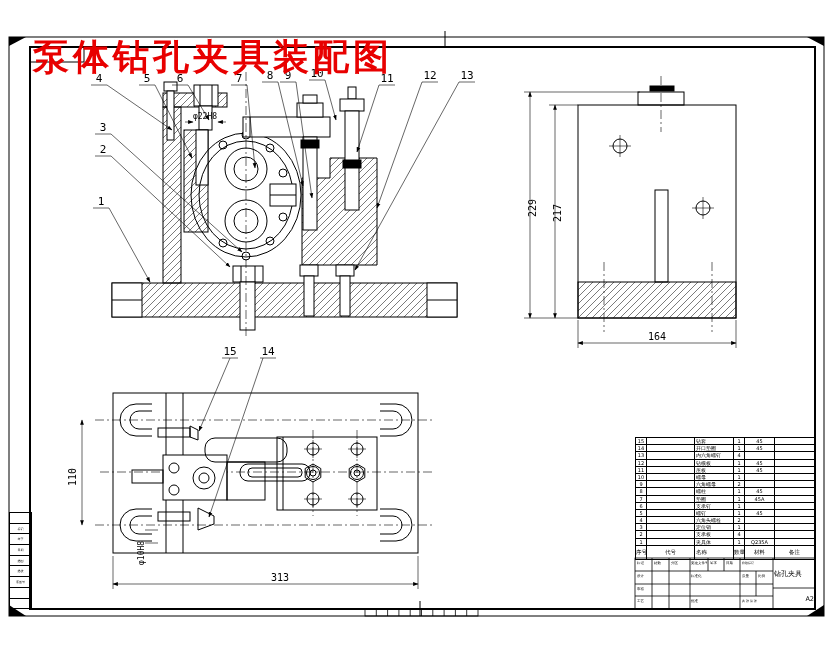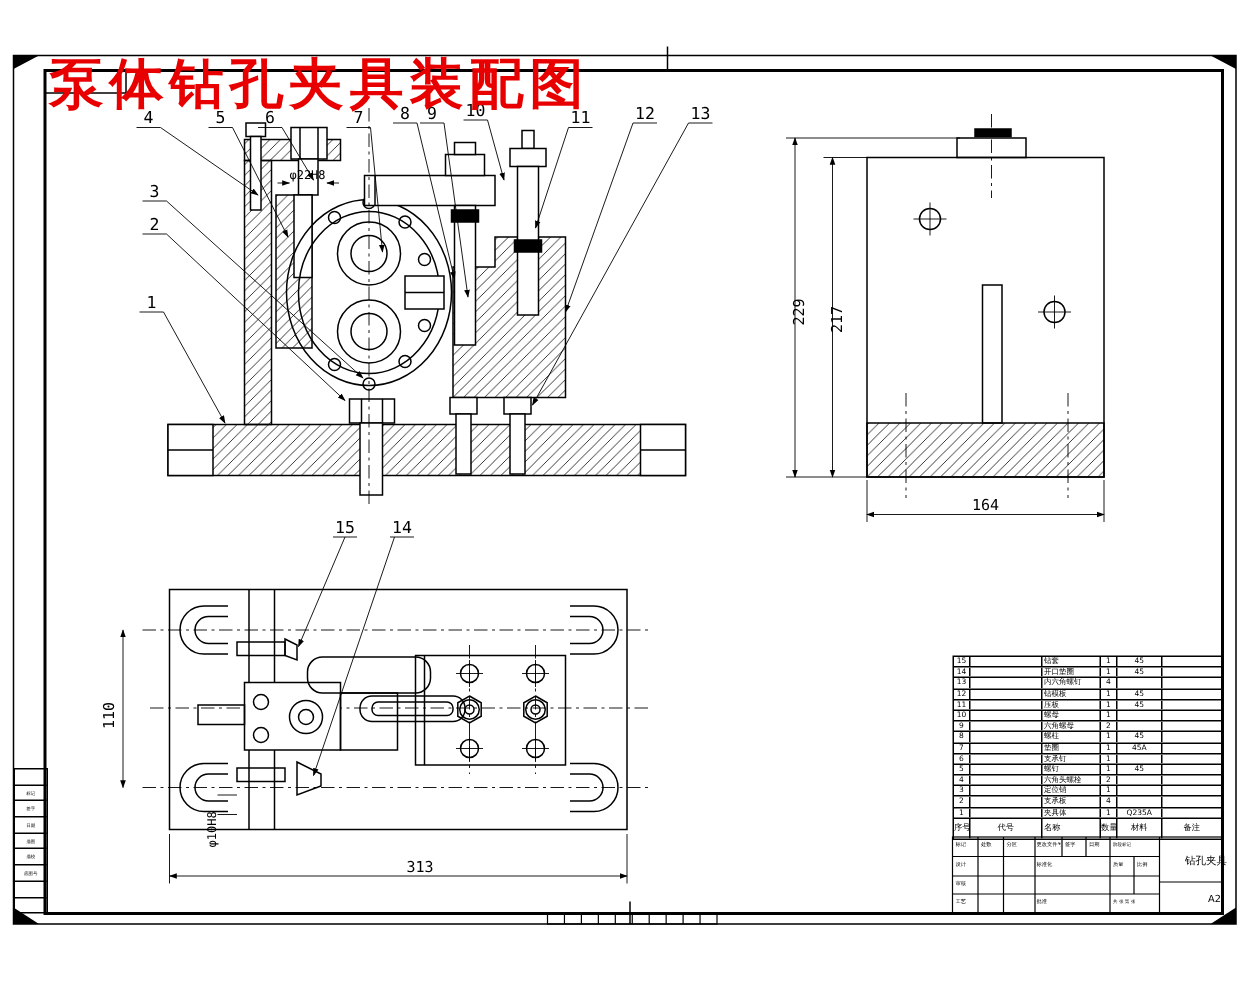--- a/index.html
+++ b/index.html
@@ -17,21 +17,21 @@
   .bom-row:last-child{border-bottom:none;}
   .bom-head{height:13px;font-size:5.5px;line-height:12px;}
   .bc{box-sizing:border-box;border-right:1px solid #000;overflow:hidden;white-space:nowrap;
       text-align:center;}
   .bc:last-child{border-right:none;}
   .c0{width:11px;} .c1{width:48px;} .c2{width:39px;text-align:left;padding-left:1px;}
   .c3{width:11px;} .c4{width:30px;} .c5{flex:1;}
   
   .tb-label{position:absolute;font-size:3.5px;line-height:4px;overflow:hidden;white-space:nowrap;z-index:4;}
   .tb-name{position:absolute;left:774px;top:562px;width:44px;height:24px;font-size:7px;line-height:24px;
-           text-align:right;white-space:nowrap;overflow:hidden;z-index:4;}
+           text-align:left;white-space:nowrap;overflow:hidden;z-index:4;}
   .tb-format{position:absolute;left:774px;top:592px;width:40px;height:15px;font-size:6.5px;line-height:15px;
            text-align:right;z-index:4;}
   
   .strip{position:absolute;left:9px;top:512px;width:23px;height:97px;border:1px solid #000;
          box-sizing:border-box;z-index:3;}
   .strip-row{height:10.7px;border-bottom:1px solid #000;box-sizing:border-box;font-size:3px;
              line-height:10px;text-align:center;overflow:hidden;white-space:nowrap;}
   .strip-row:last-child{border-bottom:none;}
 </style>
 </head>

